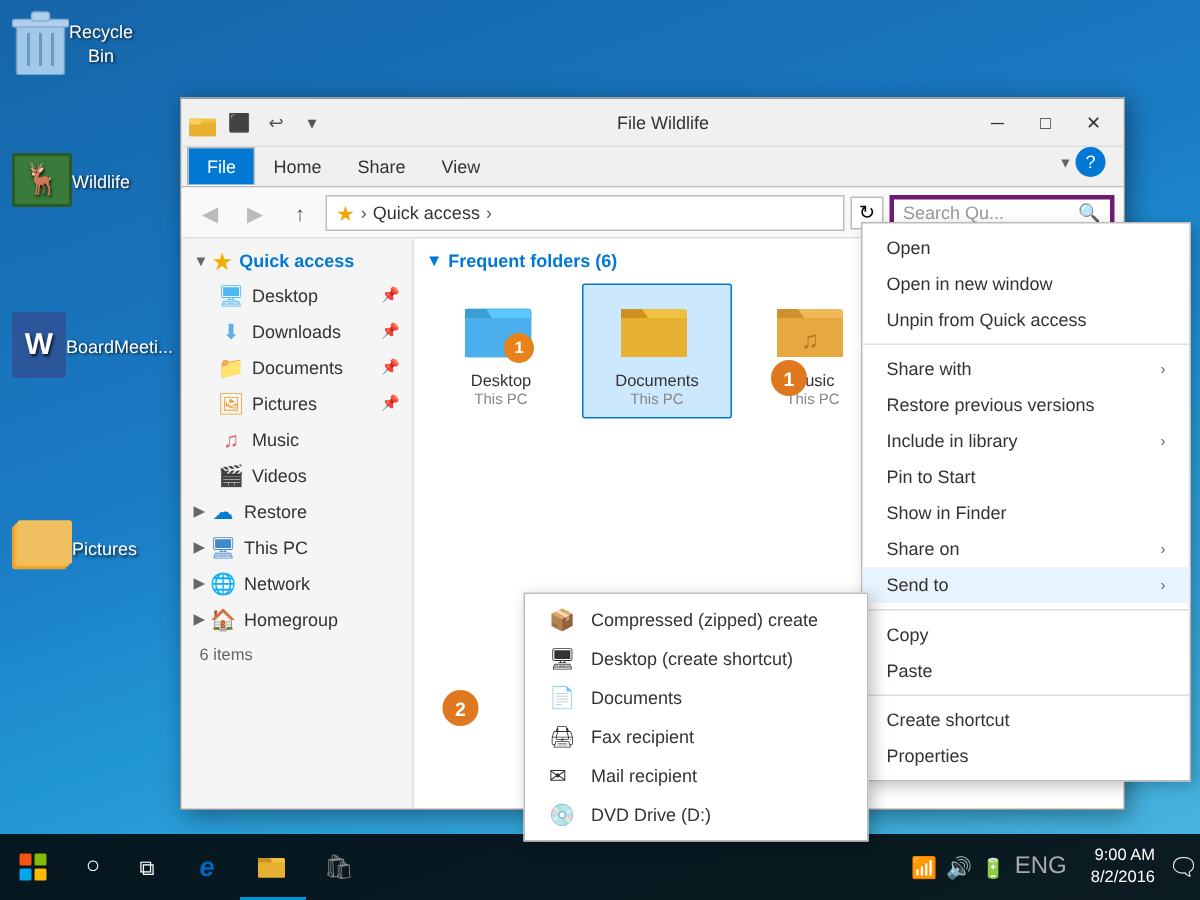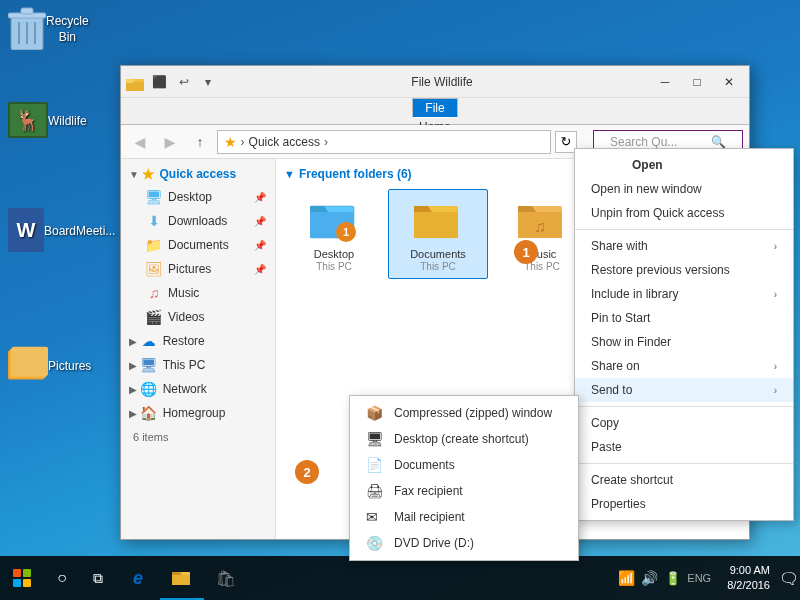--- a/index.html
+++ b/index.html
@@ -179,24 +179,23 @@
     }
 
     
     .ribbon {
       background: #f0f0f0;
       border-bottom: 1px solid #bbb;
       flex-shrink: 0;
     }
     .ribbon-tabs {
       display: flex;
-      align-items: center;
+      align-items: flex-start;
       height: 26px;
       padding: 0 4px;
-      flex-direction: column;
     }
     .ribbon-tab {
       padding: 2px 12px;
       font-size: 12px;
       cursor: pointer;
       color: #333;
       height: 26px;
       display: flex;
       align-items: center;
     }
@@ -240,28 +239,27 @@
       background: white;
       display: flex;
       align-items: center;
       padding: 0 6px;
       font-size: 12px;
     }
     .address-star { color: #f0a500; margin-right: 4px; font-size: 14px; }
     .search-box {
       width: 150px;
       height: 24px;
-      border: 1px solid #701a75;
+      border: 3px solid #701a75;
       background: white;
       display: flex;
       align-items: center;
-      padding: 0 16px;
+      padding: 0 6px;
       font-size: 12px;
       color: #999;
-      margin-left: 12px;
     }
 
     
     .main-content {
       display: flex;
       flex: 1;
       overflow: hidden;
     }
 
     
@@ -406,22 +404,21 @@
     .context-menu-item .item-icon {
       width: 20px; margin-right: 8px;
       font-size: 14px;
     }
     .context-menu-divider {
       height: 1px;
       background: #ddd;
       margin: 4px 0;
     }
     .context-menu-bold {
-      font-weight: 700;
-      margin-left: 41px;
+      font-weight: 400;
     }
 
     
     .sendto-menu {
       position: absolute;
       background: white;
       border: 1px solid #bbb;
       box-shadow: 3px 3px 10px rgba(0,0,0,0.25);
       min-width: 210px;
       z-index: 300;
@@ -739,21 +736,21 @@
       <span>Create shortcut</span>
     </div>
     <div class="context-menu-item">
       <span>Properties</span>
     </div>
   </div>
 
   <div class="sendto-menu" style="right:221px;top:395px;width:230px;">
     <div class="context-menu-item">
       <span class="item-icon">📦</span>
-      <span>Compressed (zipped) window</span>
+      <span>Compressed (zipped) create</span>
     </div>
     <div class="context-menu-item">
       <span class="item-icon">🖥</span>
       <span>Desktop (create shortcut)</span>
     </div>
     <div class="context-menu-item">
       <span class="item-icon">📄</span>
       <span>Documents</span>
     </div>
     <div class="context-menu-item">
@@ -812,21 +809,21 @@
     <div class="taskbar-btn">
       <span style="font-size:16px;color:#888;">🛍</span>
     </div>
 
     <div class="taskbar-spacer"></div>
 
     <div class="taskbar-tray">
       <span style="font-size:14px;cursor:pointer;">📶</span>
       <span style="font-size:14px;cursor:pointer;">🔊</span>
       <span style="font-size:13px;">🔋</span>
-      <span style="font-size:11px;color:#aaa;">ENG</span>
+      <span style="font-size:16px;color:#aaa;">ENG</span>
     </div>
     <div class="taskbar-clock">
       <div>9:00 AM</div>
       <div>8/2/2016</div>
     </div>
     <div class="taskbar-notif">
       <span style="font-size:16px;">🗨</span>
     </div>
   </div>
 

